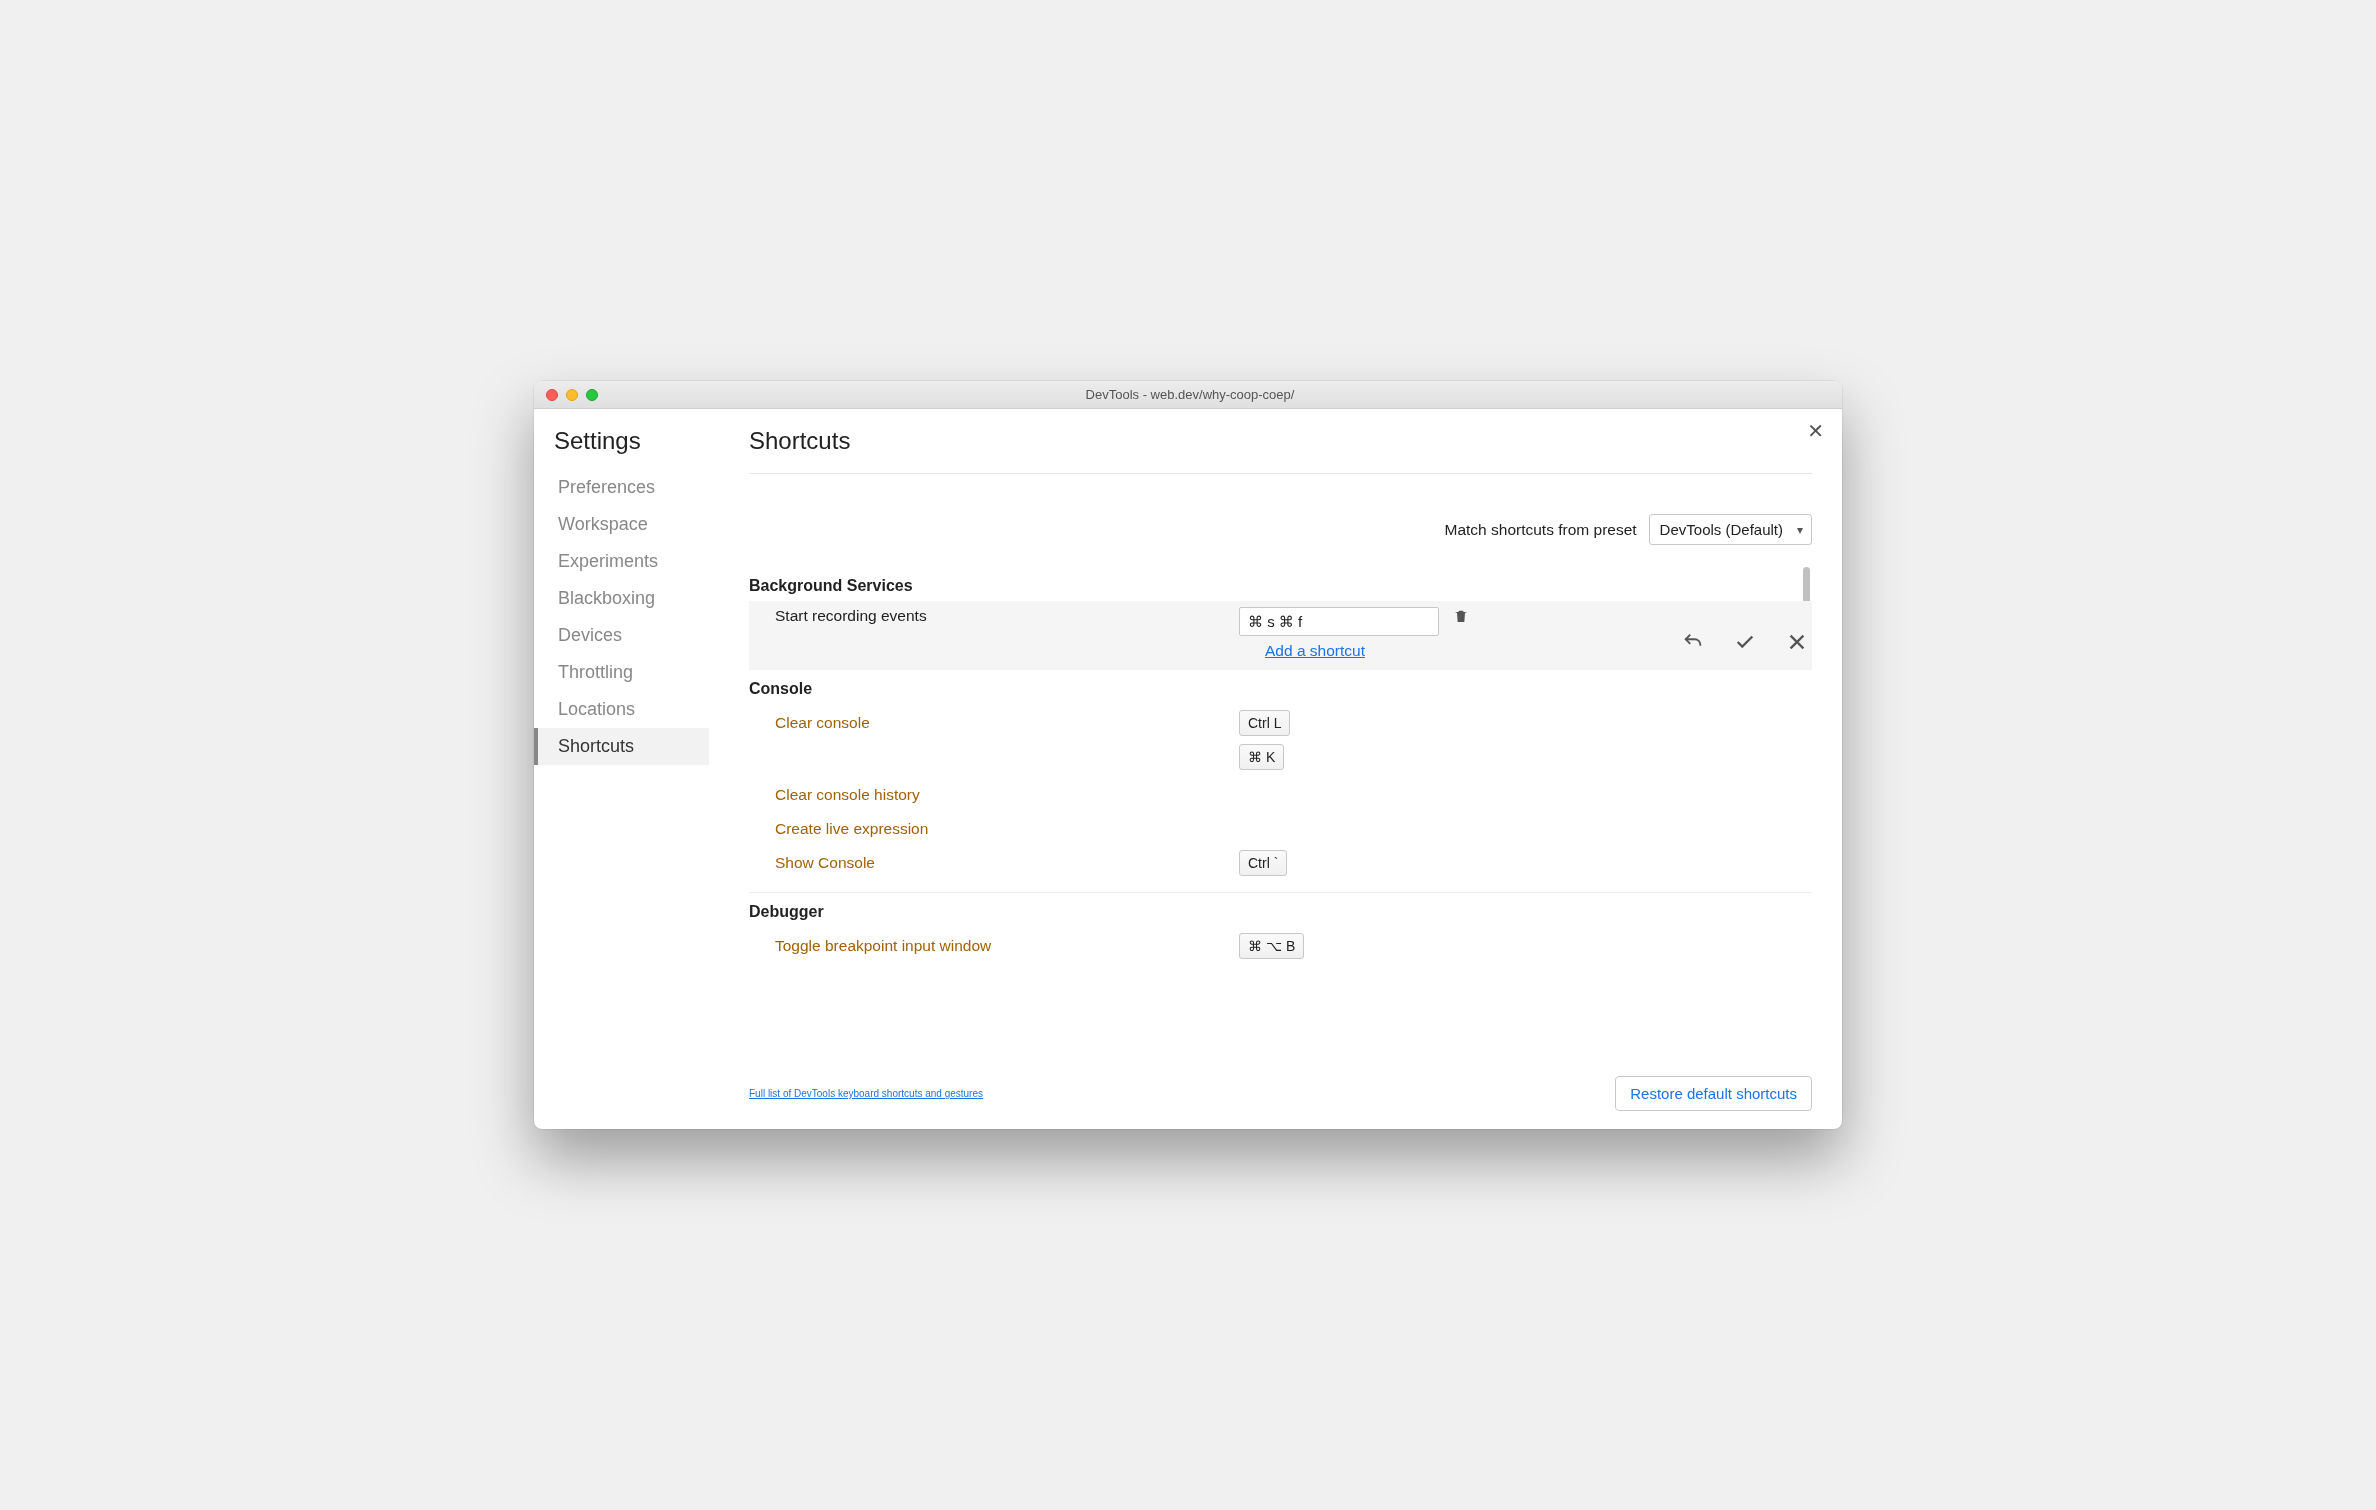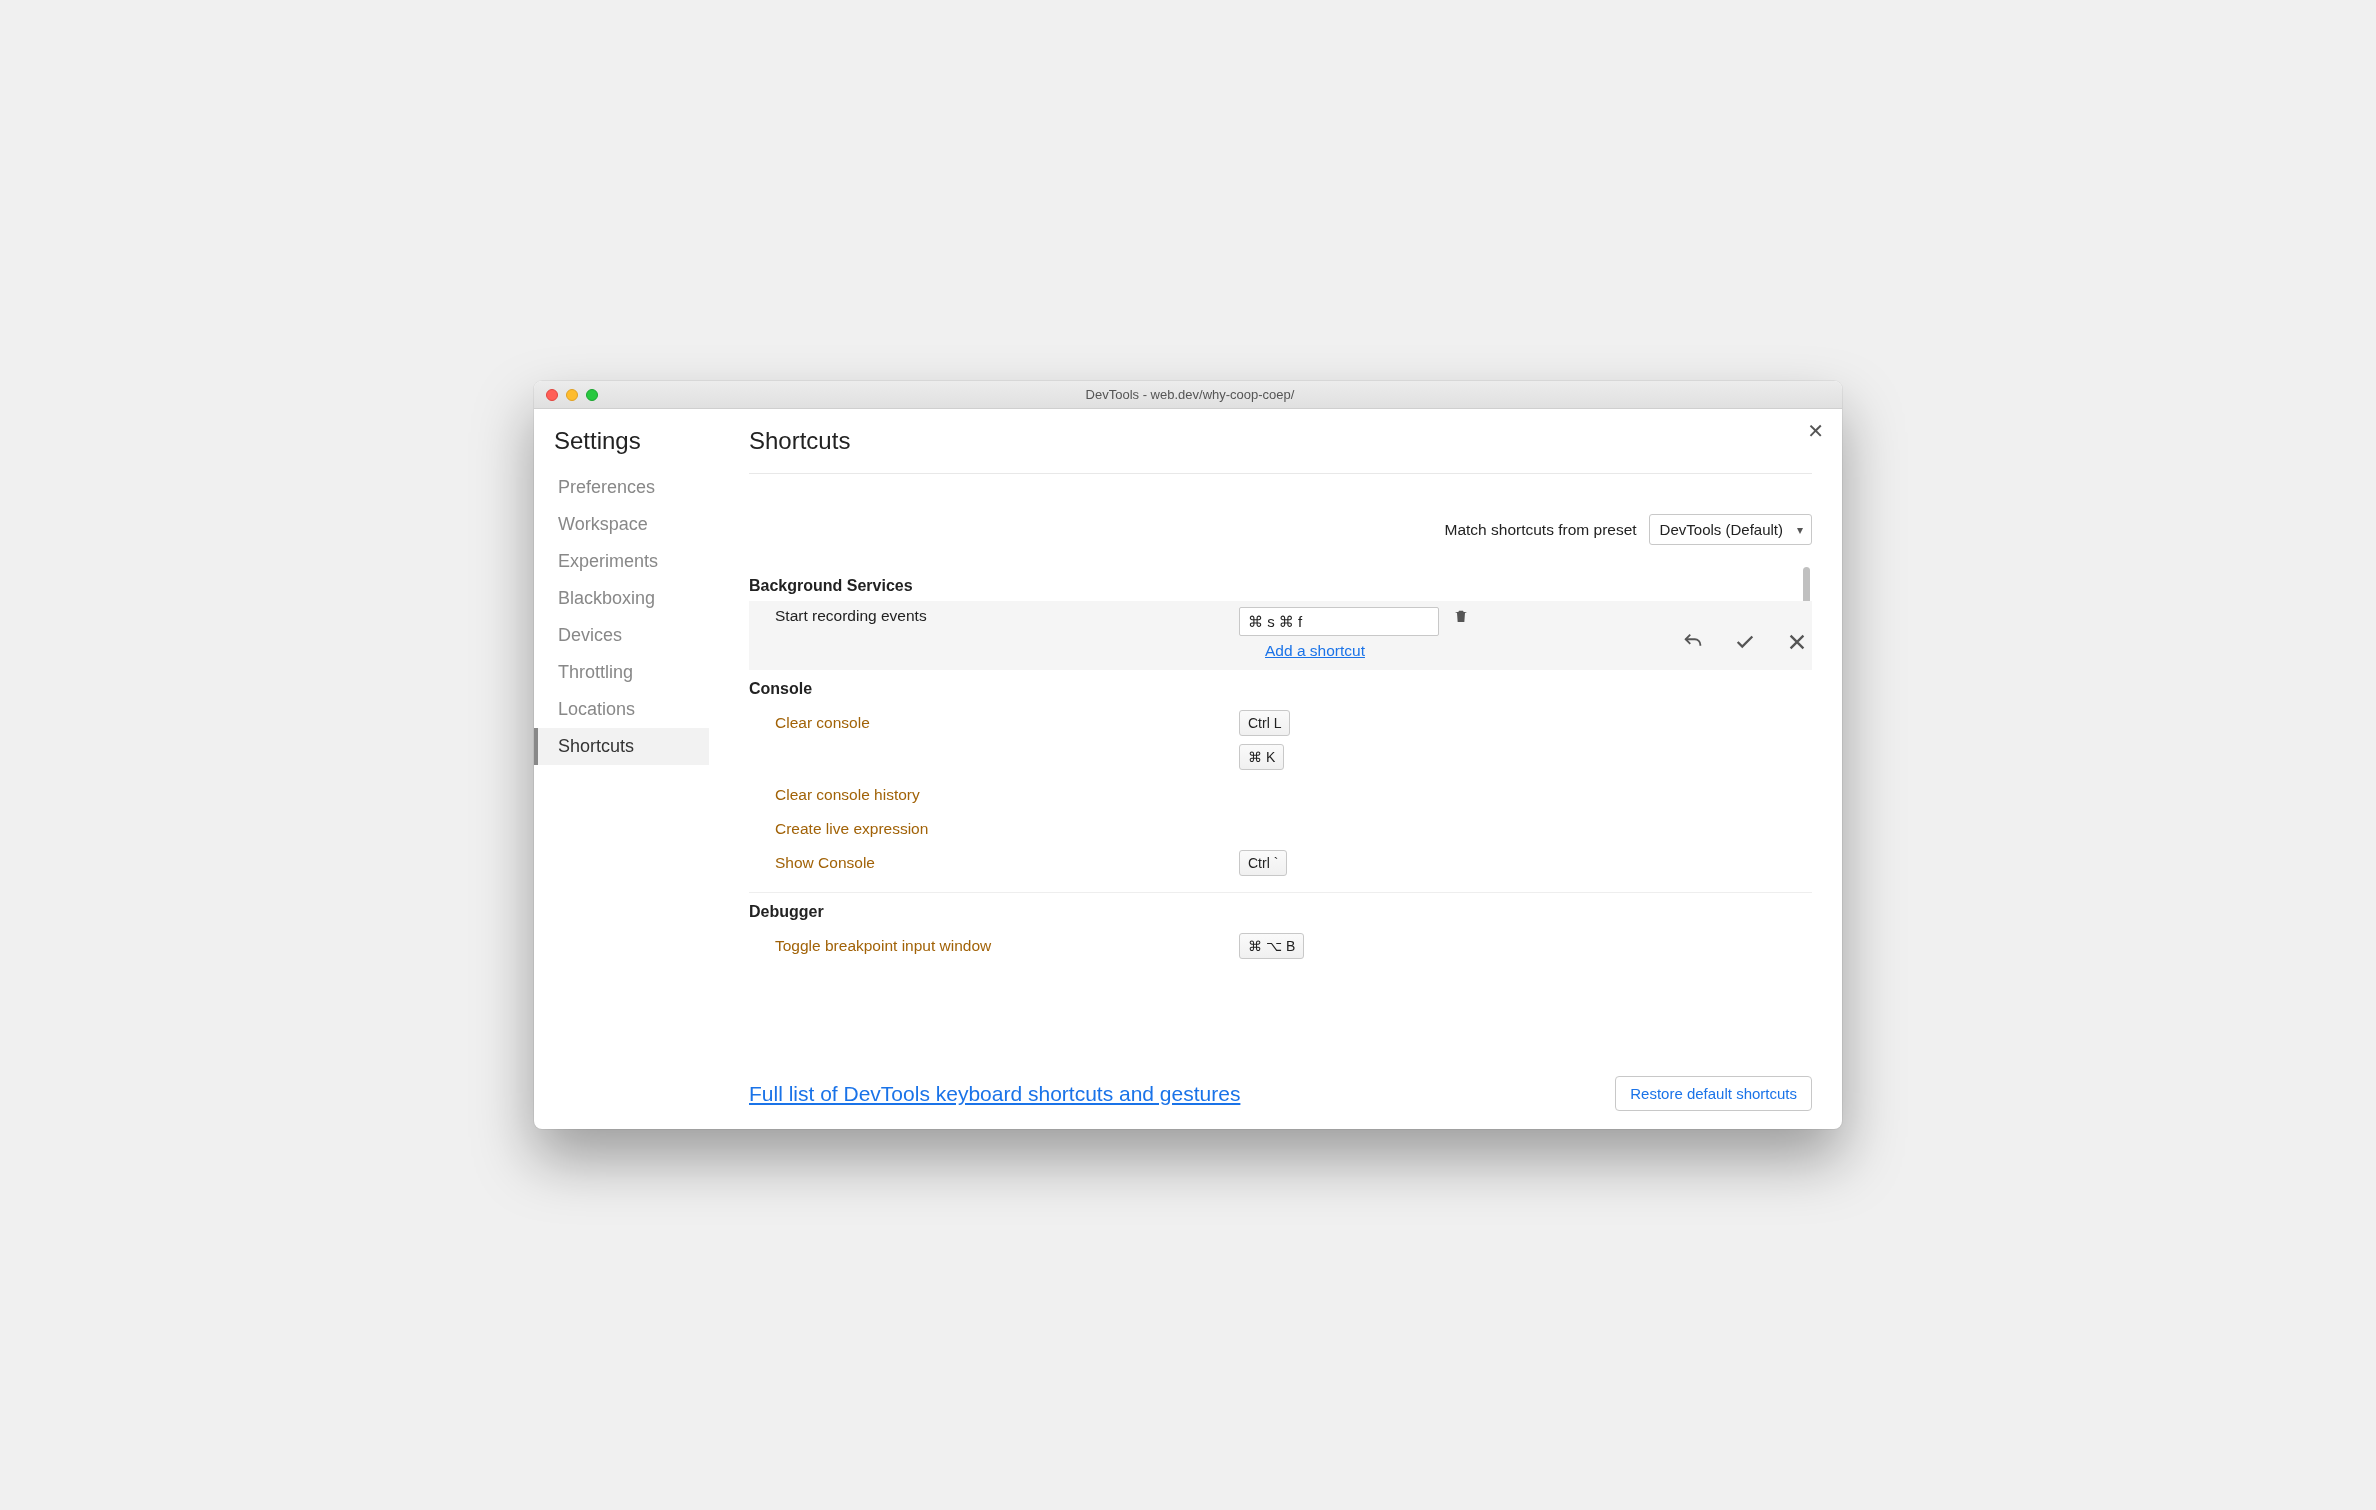--- a/index.html
+++ b/index.html
@@ -218,21 +218,21 @@
   .divider { border-top:1px solid #eee; margin-top:10px; }
   .footer {
     display:flex;
     justify-content: space-between;
     align-items: center;
     padding-top: 16px;
   }
   .footer a {
     color:#1a73e8;
     text-decoration: underline;
-    font-size: 21px;
+    font-size: 10px;
   }
   .restore-btn {
     border:1px solid #c8c8c8;
     background:#fff;
     color:#1a73e8;
     border-radius:4px;
     padding:8px 14px;
     font-size:15px;
     cursor:pointer;
   }

